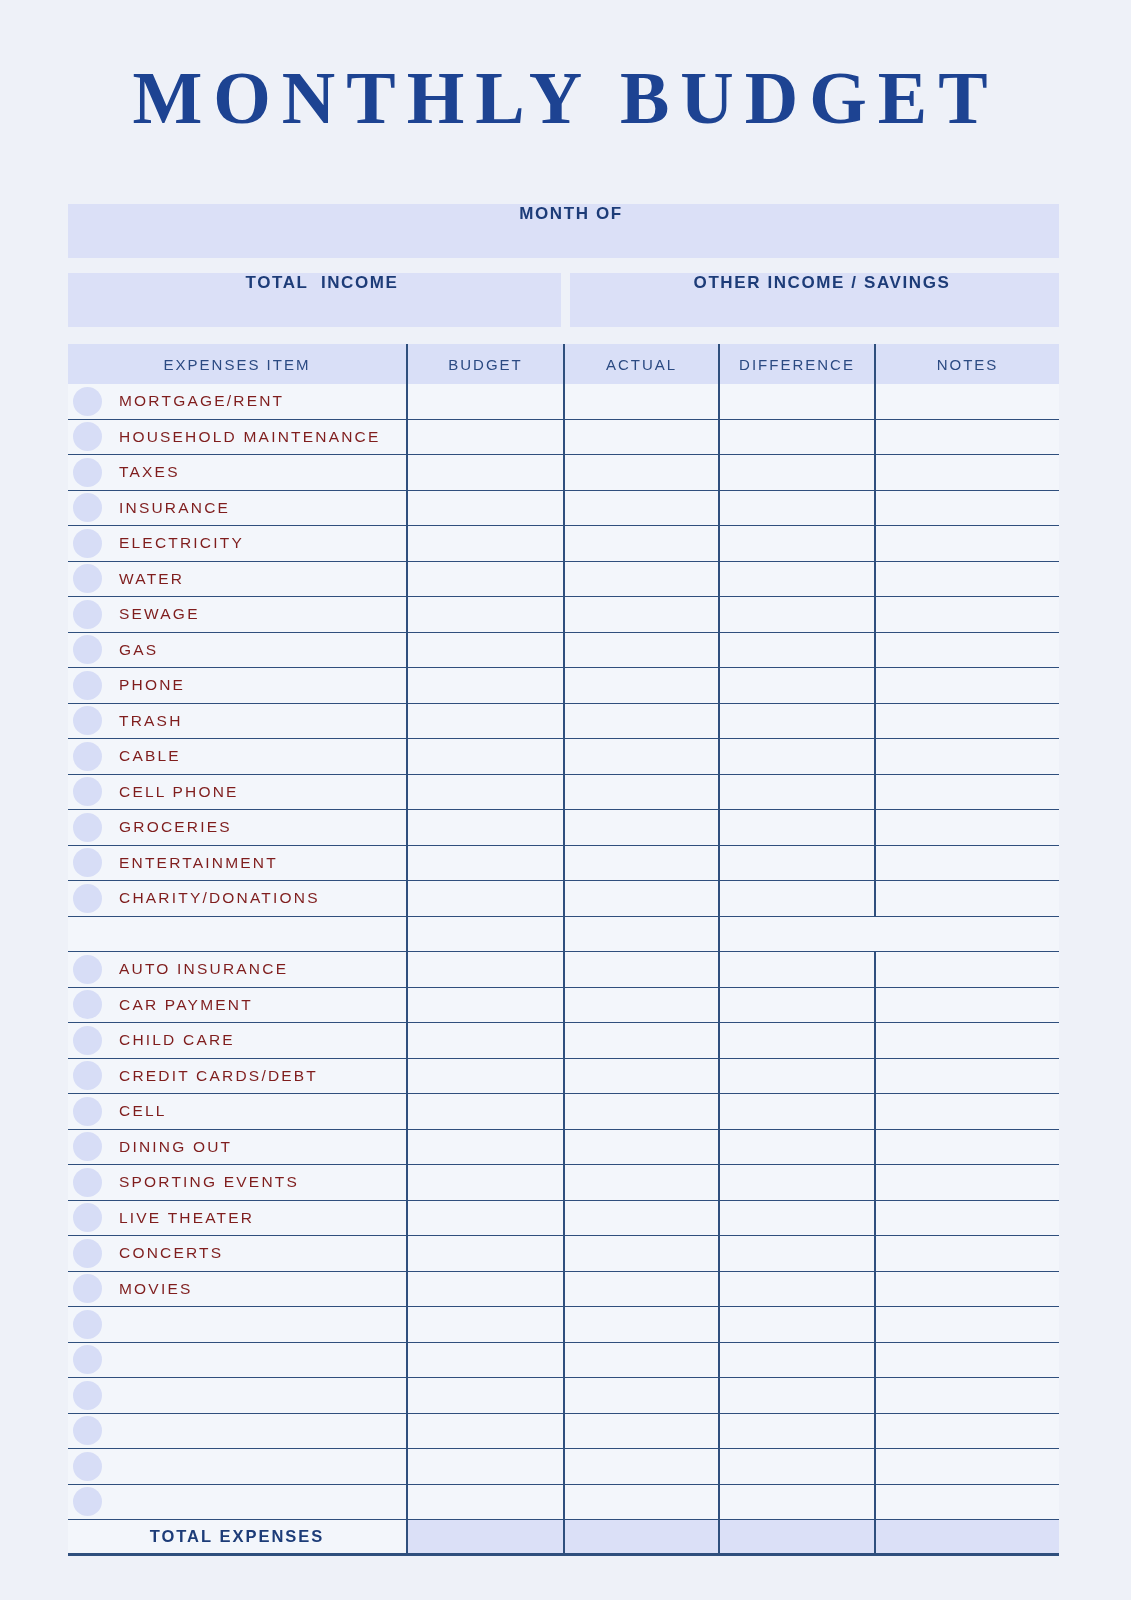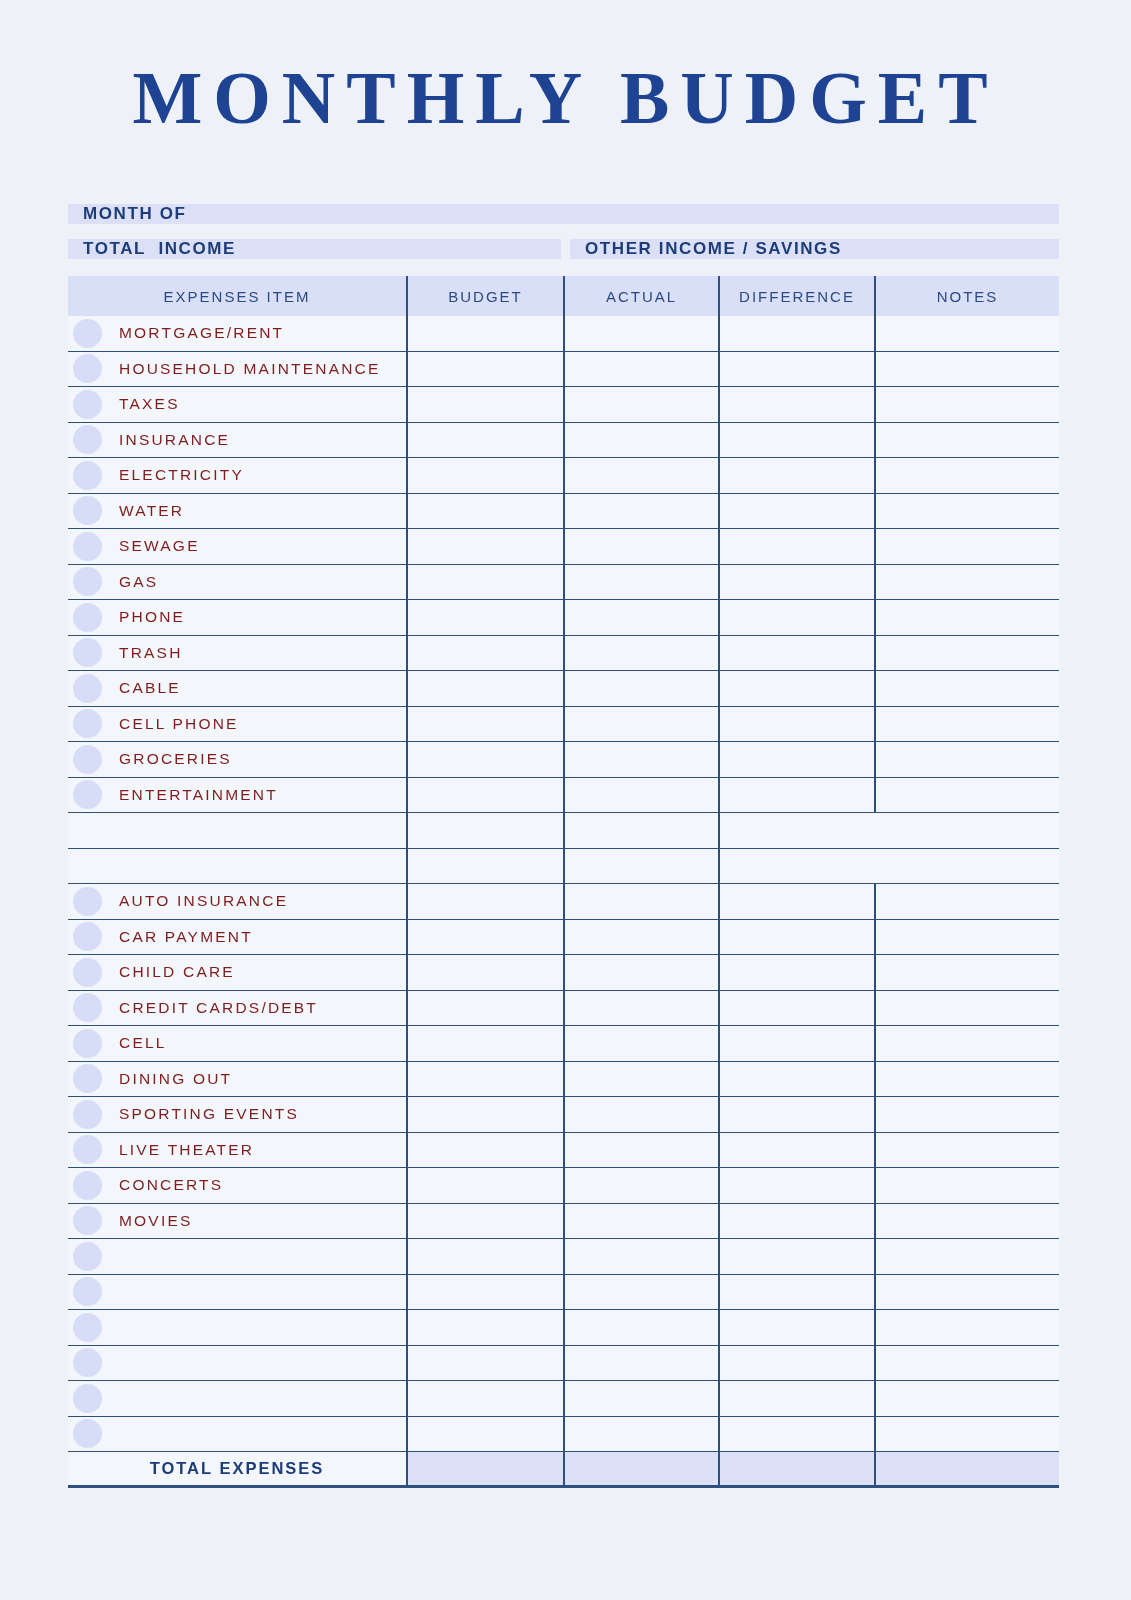--- a/index.html
+++ b/index.html
@@ -23,24 +23,25 @@
     font-weight: 700;
     font-size: 74px;
     line-height: 92px;
     letter-spacing: 11px;
     color: #1d4392;
     white-space: nowrap;
   }
 
   .bar {
     background: #dbe0f7;
-    height: 20px;
+    height: 54px;
     display: flex;
     align-items: center;
     padding-left: 15px;
+    flex-direction: column;
   }
   .bar-label {
     font-weight: 700;
     font-size: 17px;
     letter-spacing: 1.6px;
     color: #1d3c78;
     white-space: pre;
   }
   .bar-value { flex: 1; height: 100%; }
 
@@ -291,20 +292,24 @@
     <div class="cell-item">
       <span class="bullet"></span>
       <span class="item-label">ENTERTAINMENT</span>
     </div>
     <div></div>
     <div></div>
     <div></div>
     <div></div>
   </div>
         <div class="t-row">
+    <div class="cell-item">
+      <span class="bullet"></span>
+      <span class="item-label">CHARITY/DONATIONS</span>
+    </div>
     <div></div>
     <div></div>
     <div></div>
     <div></div>
   </div>
         <div class="t-row">
     <div></div>
     <div></div>
     <div></div>
     <div></div>

